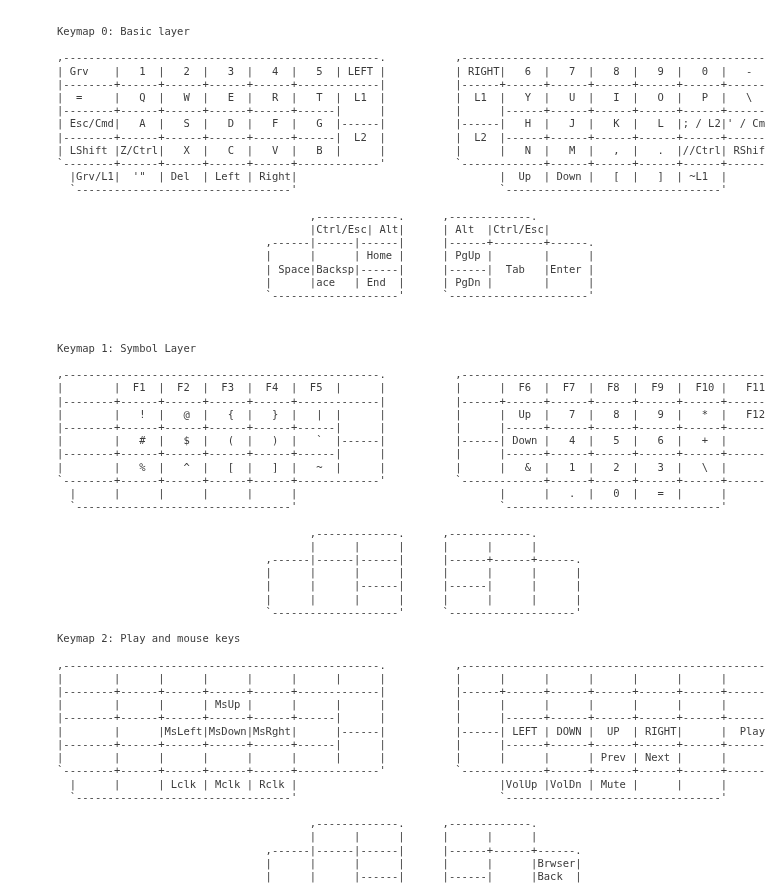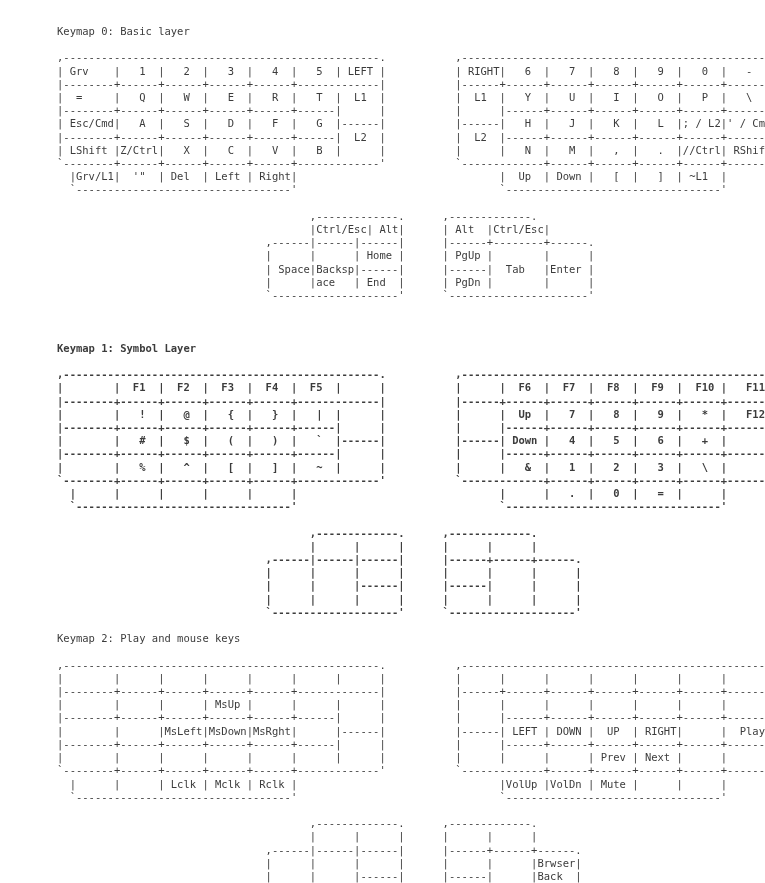--- a/index.html
+++ b/index.html
@@ -25,21 +25,21 @@
     font-family: "DejaVu Sans Mono", "Liberation Mono", monospace;
     font-size: 10.5px;
     line-height: 13.2px;
     color: #3c3c3c;
     white-space: pre;
     padding-left: 37px;
   }
   .keymap-heading {
     margin-bottom: 13.2px; 
   }
-  .section-1 { margin-top: 39.6px; font-weight: bold; } 
+  .section-1 { margin-top: 39.6px; } 
   .section-2 { margin-top: 13.2px; } 
 </style>
 </head>
 <body style="background: rgb(255, 255, 255);">
 
 <div class="doc">
 
   <div class="keymap-section section-0">
     <pre class="keymap-heading">Keymap 0: Basic layer</pre>
     <pre class="keymap-art">,--------------------------------------------------.           ,--------------------------------------------------.

